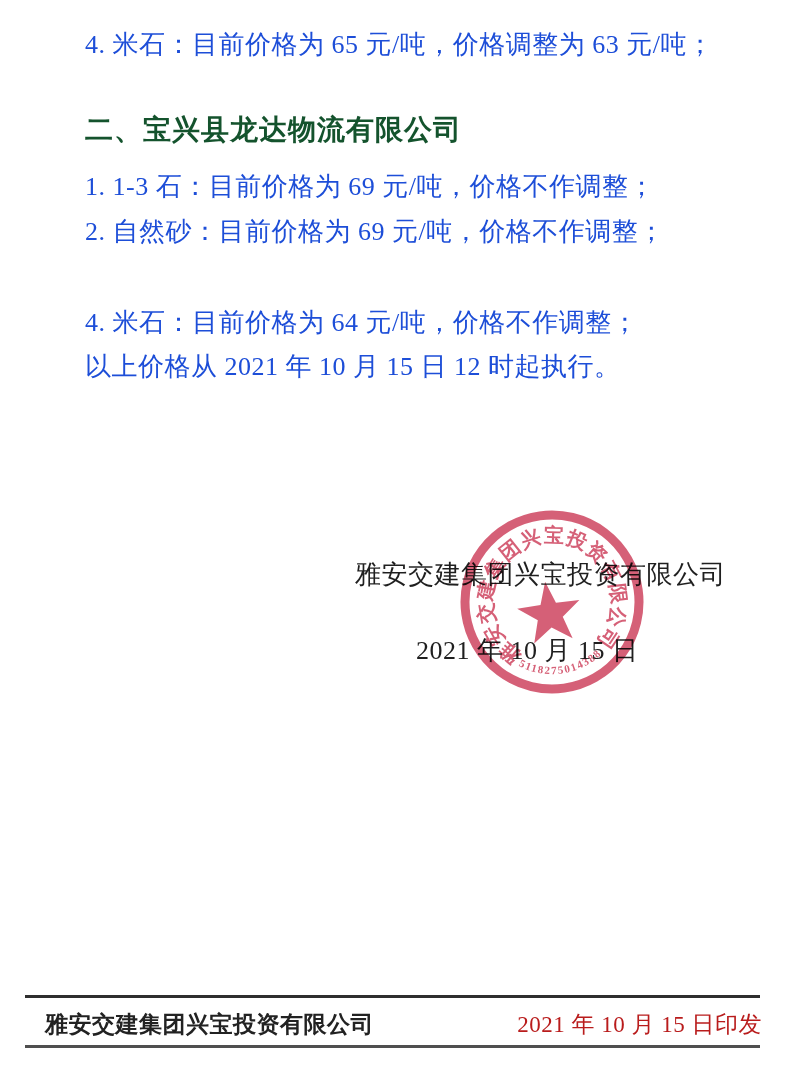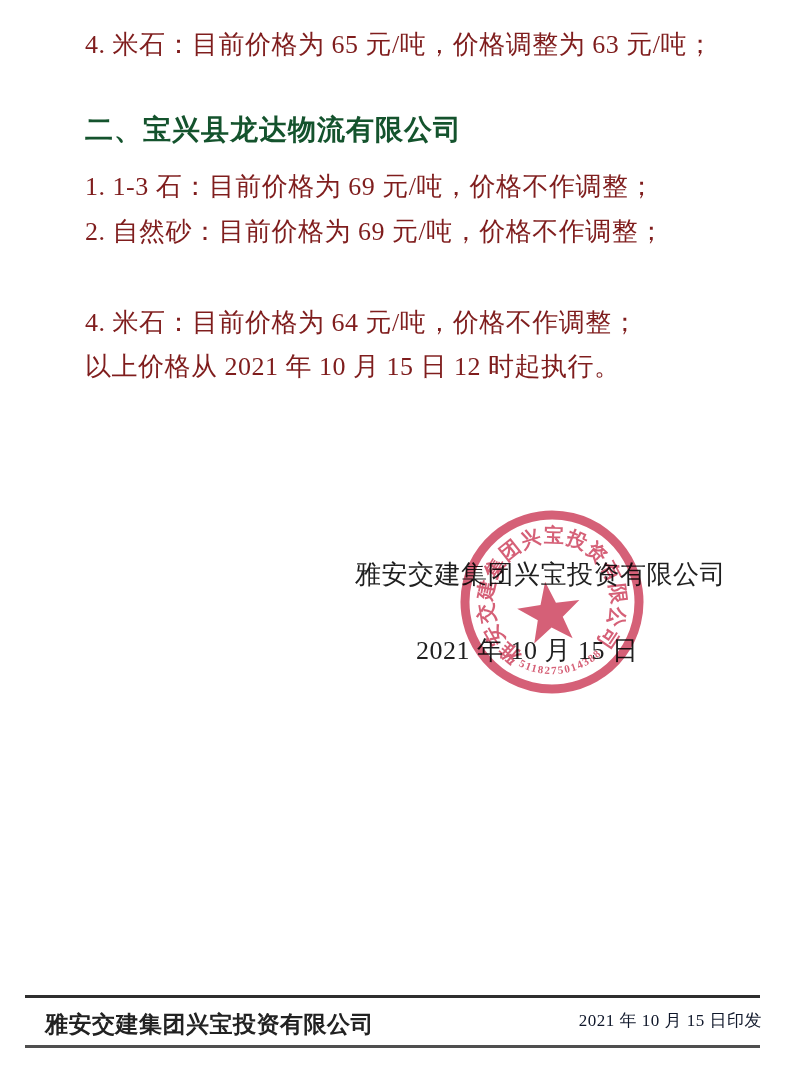--- a/index.html
+++ b/index.html
@@ -12,21 +12,21 @@
     overflow: hidden;
     font-family: "Liberation Serif", "DejaVu Serif", serif;
     color: #1f1f1f;
   }
   .line {
     position: absolute;
     left: 85px;
     font-size: 26px;
     letter-spacing: 0.5px;
     white-space: nowrap;
-    color: #7f1d1d;
+    color: #1d4ed8;
   }
   .heading {
     position: absolute;
     left: 85px;
     top: 111px;
     font-family: "Liberation Sans", "DejaVu Sans", sans-serif;
     font-weight: 700;
     font-size: 28px;
     letter-spacing: 1px;
     color: #14532d;
@@ -72,24 +72,24 @@
     font-size: 23px;
     font-weight: 700;
     letter-spacing: 0.5px;
     white-space: nowrap;
     color: #222;
   }
   .footer-date {
     position: absolute;
     right: 38px;
     top: 1009px;
-    font-size: 17px;
+    font-size: 23px;
     letter-spacing: 0.5px;
     white-space: nowrap;
-    color: #0f172a;
+    color: #b91c1c;
   }
   .seal text {
     font-family: "Liberation Serif", "DejaVu Serif", serif;
     fill: #d04a64;
   }
 </style>
 </head>
 <body>
 
 <main class="page">

